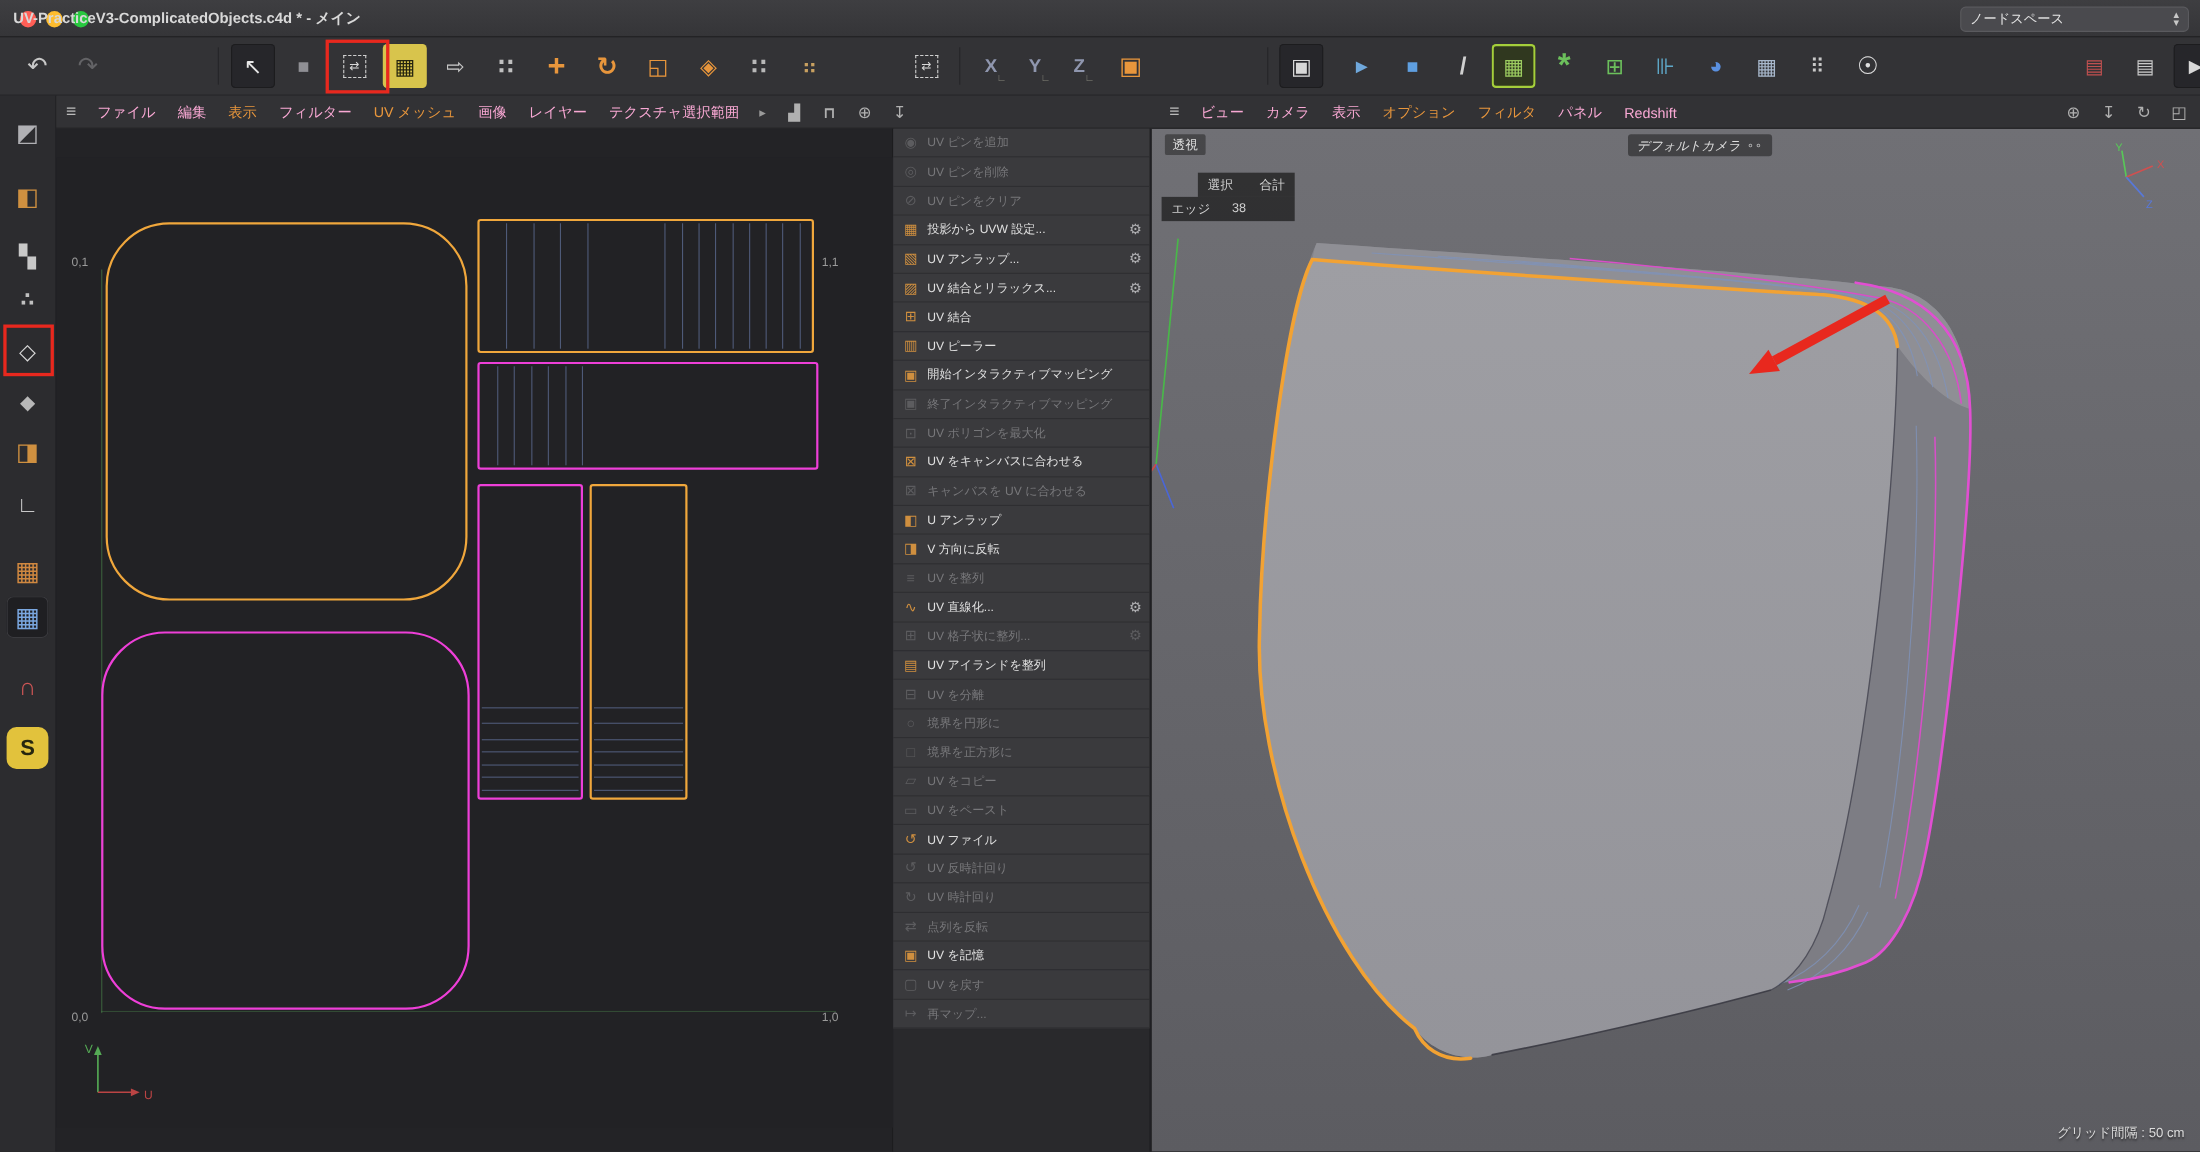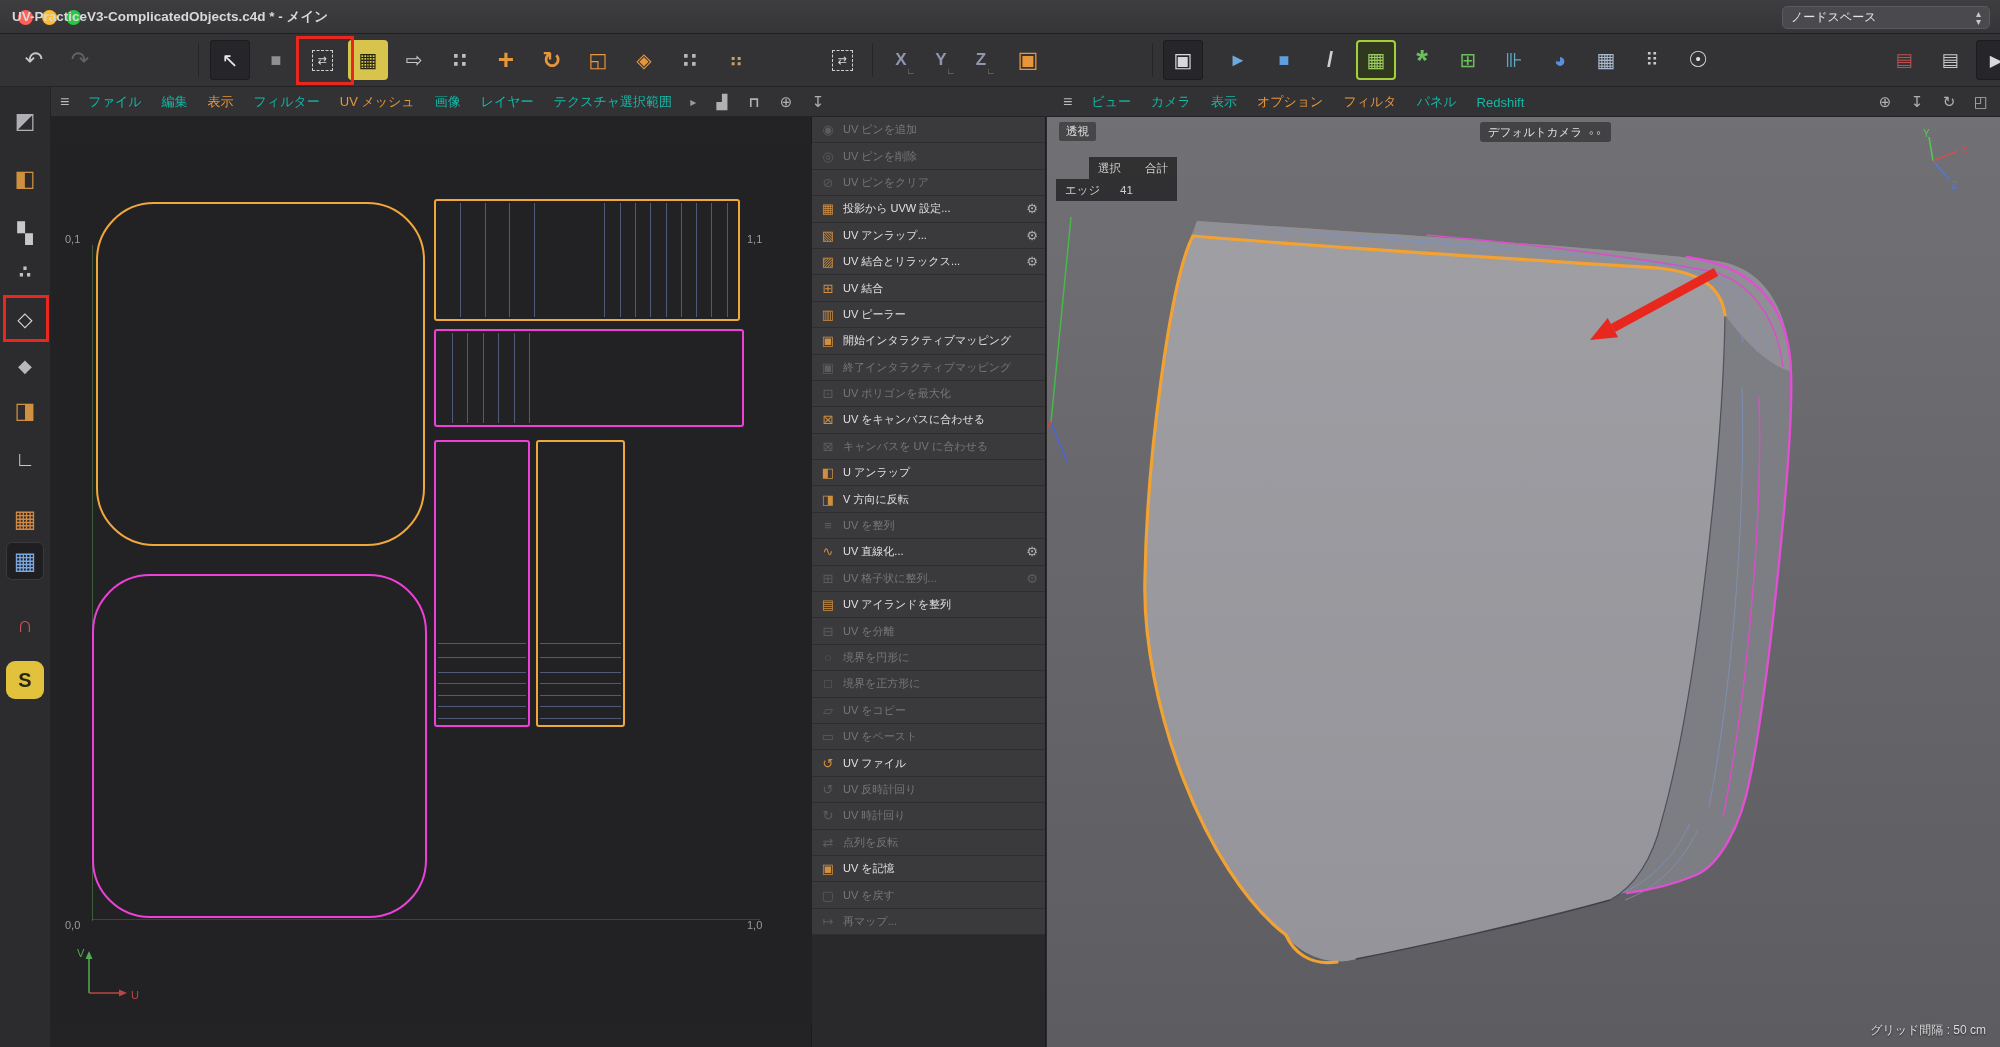--- a/index.html
+++ b/index.html
@@ -36,21 +36,21 @@
     align-items:center; justify-content:center; font-size:11px; color:#d8d8d8; }
   .tb-sep { position:absolute; top:9px; width:1px; height:34px; background:#252528; }
   .tb-axis-btn { position:relative; width:34px; height:40px; display:flex;
     align-items:center; justify-content:center; font-size:17px; font-weight:bold; color:#8f96ae; }
   .tb-axis-btn .sub { position:absolute; right:3px; bottom:4px; font-size:9px; color:#85857a; }
   
   #menurow { position:absolute; left:51px; top:87px; width:1949px; height:30px;
     background:#323235; border-bottom:1px solid #242427; }
   .menubar { position:absolute; top:0; height:30px; display:flex; align-items:center; font-size:13px; }
   .mb-burger { padding:0 9px; font-size:16px; color:#bbb; }
-  .menu-item { padding:0 10px; color:#14b8a6; white-space:nowrap; }
+  .menu-item { padding:0 10px; color:#f9a8d4; white-space:nowrap; }
   .menu-item.hl { color:#e8963c; }
   .mb-overflow { padding:0 8px; color:#9a9a9a; font-size:12px; }
   .mb-icons { position:absolute; top:4px; display:flex; gap:10px; }
   .mb-icons .mbi { width:22px; height:22px; display:flex; align-items:center;
     justify-content:center; color:#b0b0b0; font-size:14px; }
   
   #sidebar { position:absolute; left:0; top:87px; width:51px; height:960px;
     background:#2c2c2f; border-right:1px solid #232326; z-index:5; }
   .sb-icon { position:absolute; left:6px; width:38px; height:38px; border-radius:6px;
     display:flex; align-items:center; justify-content:center; color:#b8b8b8; }
@@ -83,21 +83,21 @@
   .cmd-gear { font-size:13px; color:#b0b0b3; padding-left:4px; }
   .cmd-row.off .cmd-label { color:#77777a; }
   .cmd-row.off .cmd-icon  { color:#5c5c5f; }
   .cmd-row.off .cmd-gear  { color:#5c5c5f; }
   
   #viewport { position:absolute; left:1047px; top:117px; width:953px; height:930px; overflow:hidden; }
   #vp-label { position:absolute; left:12px; top:5px; padding:2px 7px; font-size:11.5px;
     color:#e0e0e0; background:rgba(30,30,30,.5); border-radius:2px; }
   #vp-camera { position:absolute; left:433px; top:5px; height:20px; padding:0 8px;
     background:rgba(30,30,30,.55); border-radius:3px; display:flex; align-items:center;
-    gap:6px; font-size:11.5px; color:#e0e0e0; }
+    gap:6px; font-size:11.5px; color:#e0e0e0;font-style:italic; }
   #vp-camera .cam-ic { font-size:10px; color:#c0c0c0; letter-spacing:1px; }
   .sel-box { position:absolute; background:rgba(25,25,25,.72); color:#d0d0d0;
     font-size:11.5px; display:flex; align-items:center;text-align:center; }
   #sel-head { left:42px; top:40px; width:88px; height:22px; padding:0 9px; justify-content:space-between; }
   #sel-row  { left:9px;  top:62px; width:121px; height:22px; padding:0 9px; }
   #sel-row .val { position:absolute; left:64px; }
   #vp-gizmo { position:absolute; left:856px; top:10px; }
   #vp-grid { position:absolute; right:14px; bottom:8px; font-size:12px; color:#dcdcdc;
     text-shadow:0 1px 2px rgba(0,0,0,.6); }
   
@@ -483,21 +483,21 @@
   <div id="vp-camera">
     <span>デフォルトカメラ</span>
     <span class="cam-ic">∘∘</span>
   </div>
   <div class="sel-box" id="sel-head">
     <span>選択</span>
     <span>合計</span>
   </div>
   <div class="sel-box" id="sel-row">
     <span>エッジ</span>
-    <span class="val">41</span>
+    <span class="val">38</span>
   </div>
   <svg id="vp-gizmo" width="80" height="64">
     <line x1="30" y1="34" x2="26" y2="10" stroke="#58c858" stroke-width="1.5"></line>
     <line x1="30" y1="34" x2="54" y2="24" stroke="#d05050" stroke-width="1.5"></line>
     <line x1="30" y1="34" x2="46" y2="52" stroke="#5878d8" stroke-width="1.5"></line>
     <text x="20" y="10" font-size="10" fill="#58c858">Y</text>
     <text x="58" y="26" font-size="10" fill="#d05050">X</text>
     <text x="48" y="62" font-size="10" fill="#5878d8">Z</text>
   </svg>
   <div id="vp-grid">グリッド間隔 : 50 cm</div>

